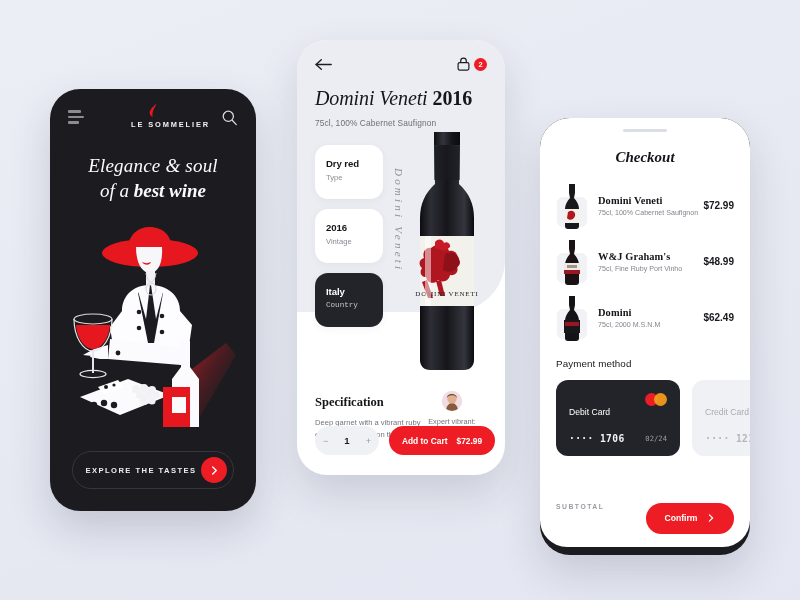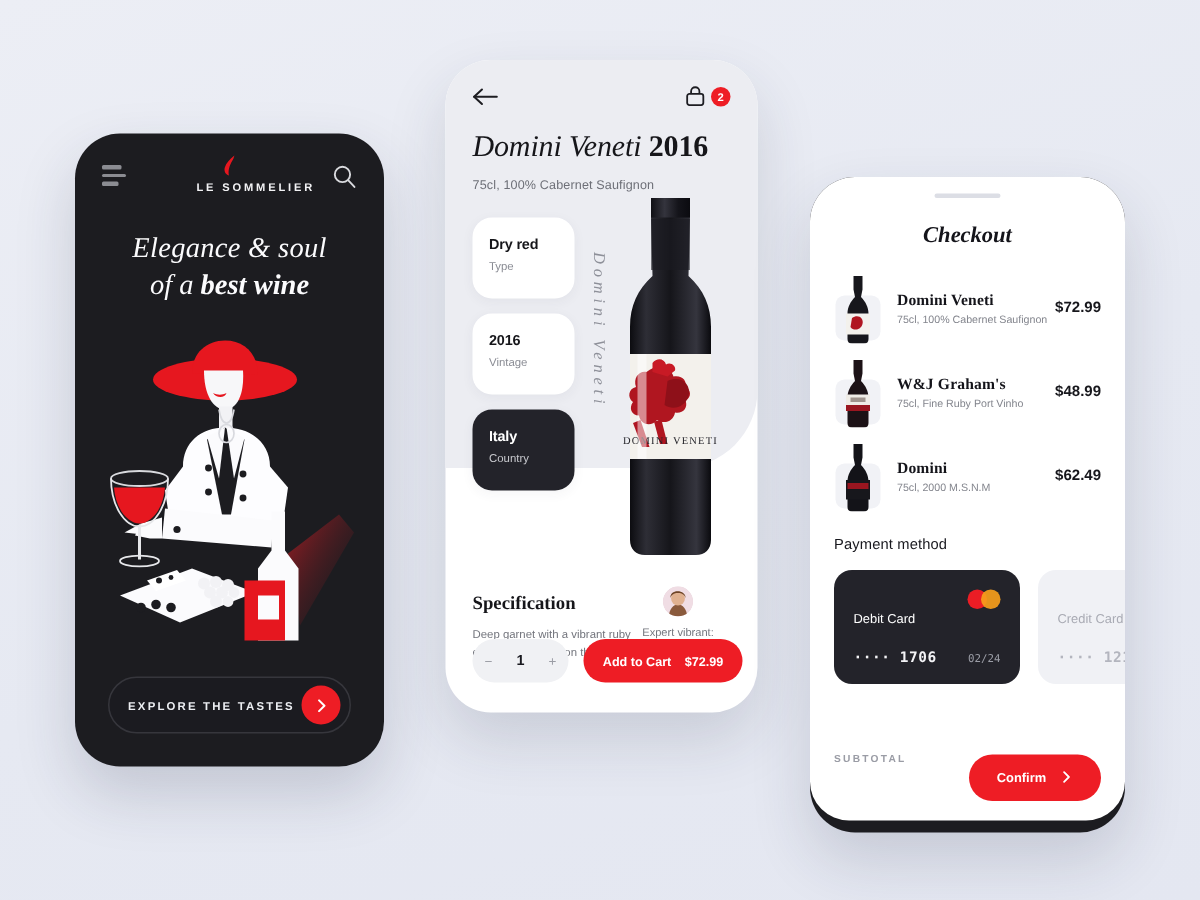--- a/index.html
+++ b/index.html
@@ -122,21 +122,21 @@
     width: 68px; height: 54px; border-radius: 13px;
     background: #fff; margin-bottom: 10px;
     padding: 13px 0 0 11px;
     box-shadow: 0 2px 8px rgba(50,55,80,.05);
     cursor: pointer;
   }
   .spec-card.dark { background: #23232a; }
   .spec-val { font-size: 9.6px; font-weight: 700; color: #16161a; letter-spacing: -.1px; }
   .spec-card.dark .spec-val { color: #fff; }
   .spec-key { font-size: 7.6px; color: #8a8c94; margin-top: 4px; }
-  .spec-card.dark .spec-key { color: #c7c8cd; }
+  .spec-card.dark .spec-key { color: #c7c8cd; font-family: Liberation Mono, monospace; }
 
   .vert-script {
     position: absolute; left: 96px; top: 128px;
     font-family: "Liberation Serif", serif;
     font-style: italic; font-size: 11px; color: #8e9099;
     letter-spacing: 3.2px;
     writing-mode: vertical-rl;
     white-space: nowrap;
   }
 
@@ -190,21 +190,21 @@
   
   #phone-checkout {
     left: 540px; top: 118px;
     width: 210px; height: 437px;
     background: #1c1c20;
     box-shadow: 0 18px 40px rgba(40,45,70,.16);
   }
   .co-sheet {
     position: absolute; left: 0; top: 0; width: 210px; height: 429px;
     background: #fff;
-    border-bottom-left-radius: 26px; border-bottom-right-radius: 26px;
+    border-bottom-left-radius: 26px; border-bottom-right-radius: 26px; border-radius: 27px;
   }
   .grab {
     width: 44px; height: 2.6px; border-radius: 2px;
     background: #dcdee5; margin: 11px auto 0;
     cursor: pointer;
   }
   .co-title {
     margin-top: 17px; text-align: center;
     font-family: "Liberation Serif", serif;
     font-size: 15px; font-weight: 700; font-style: italic; color: #14141a;

